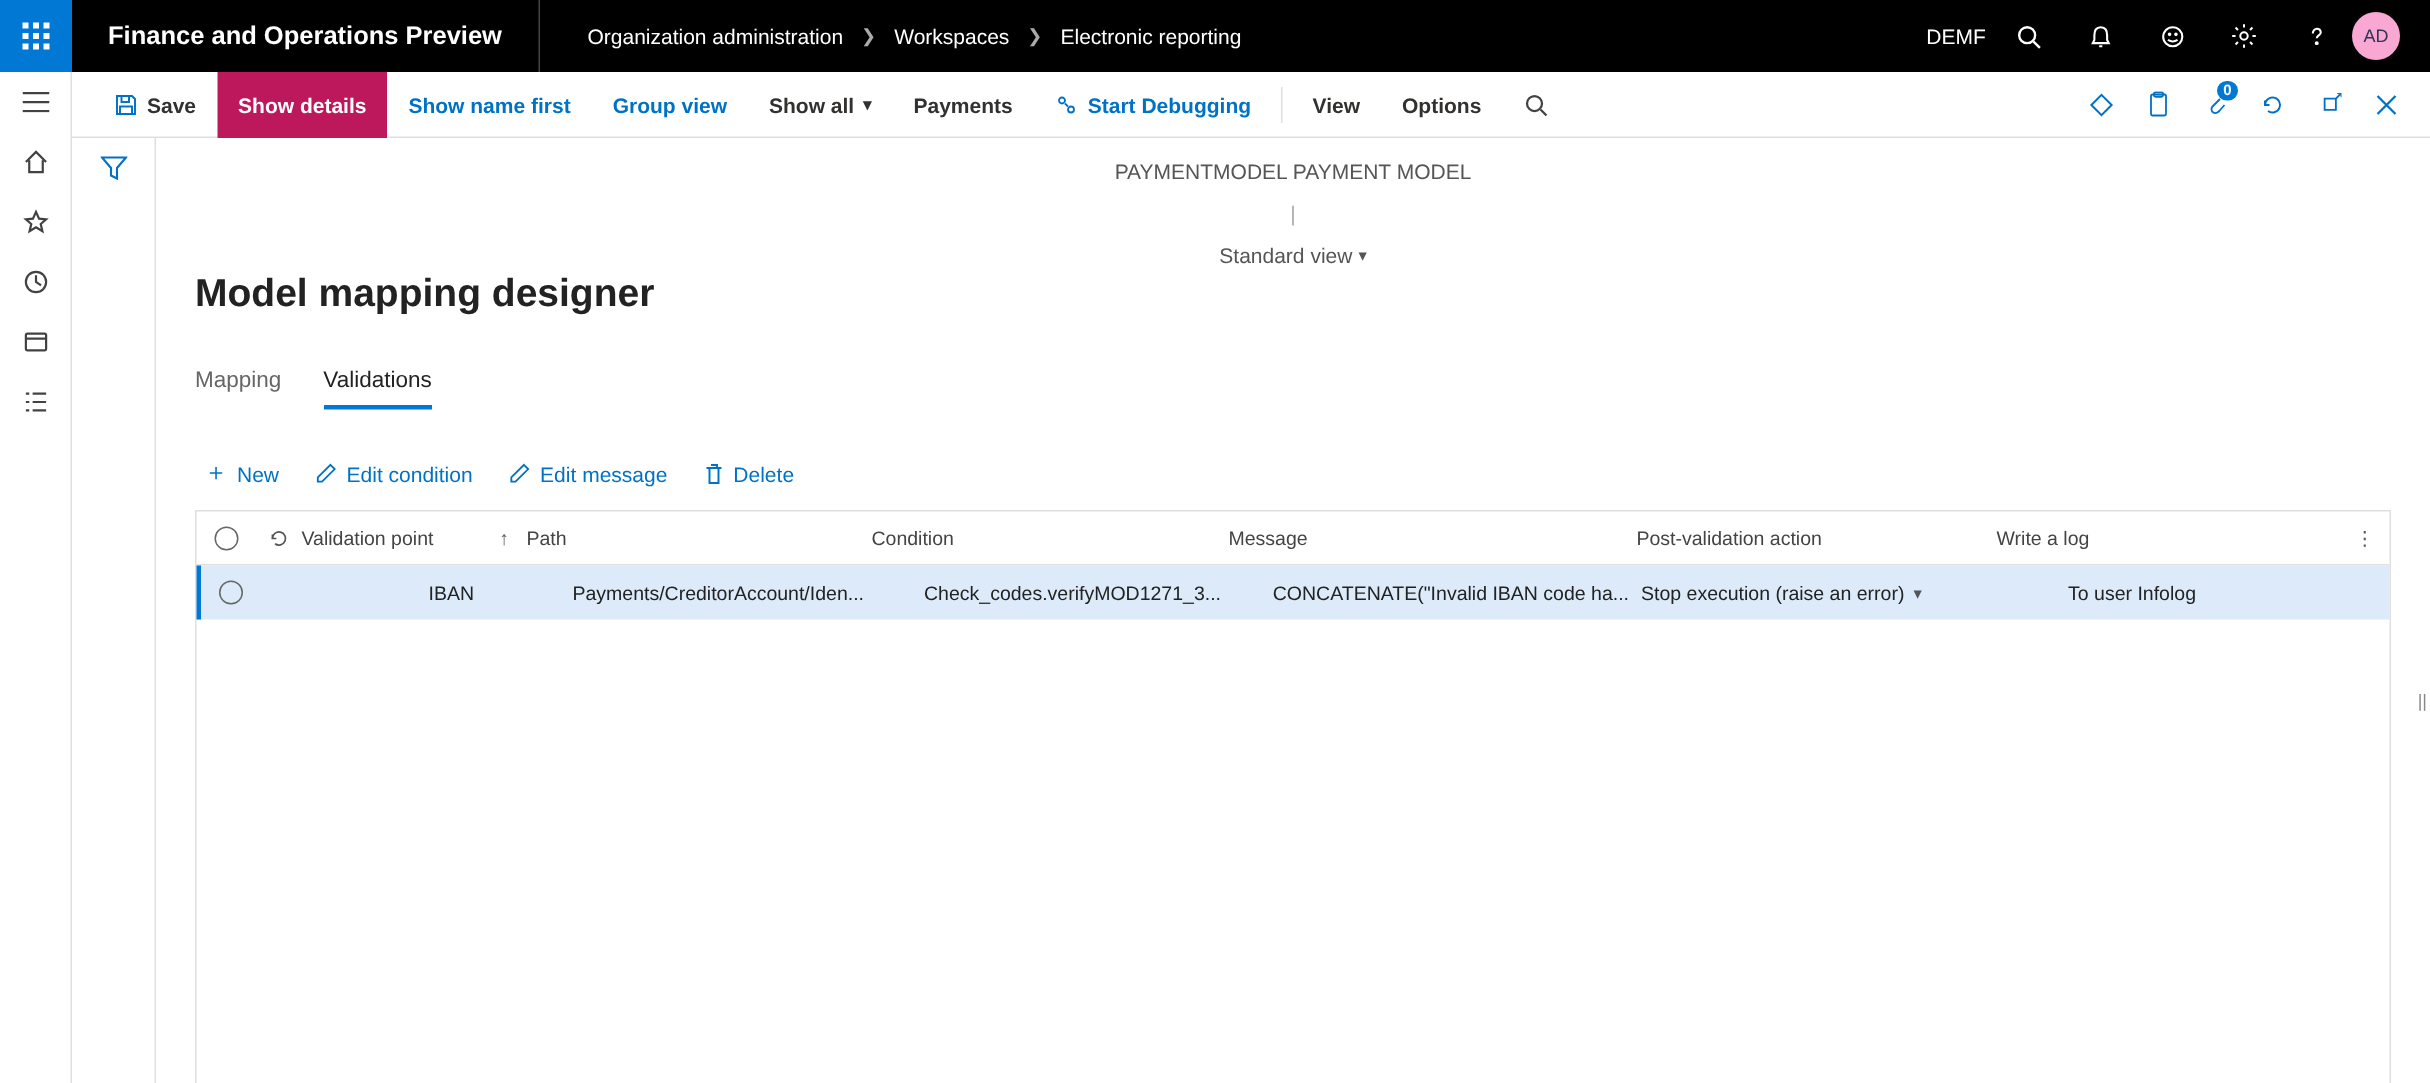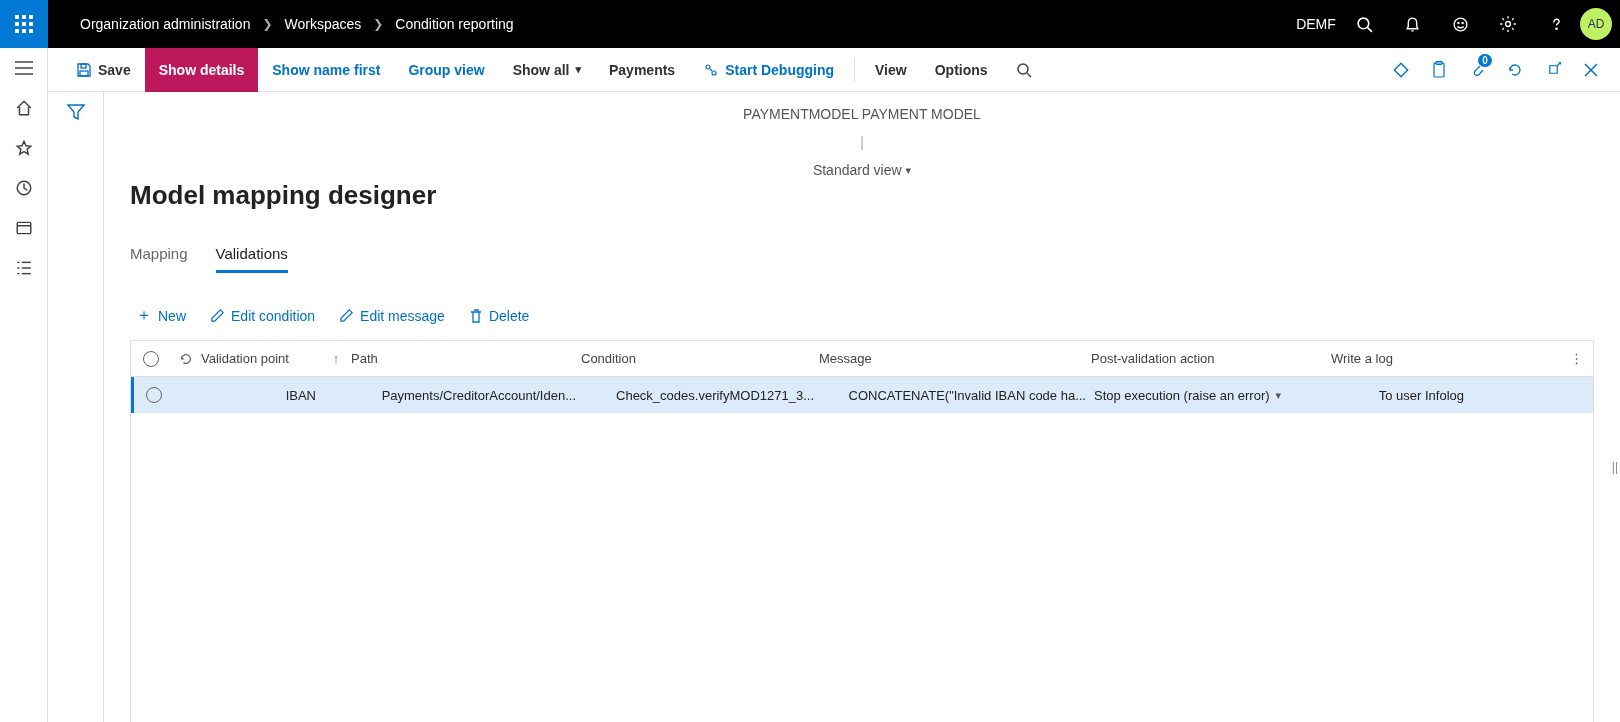--- a/index.html
+++ b/index.html
@@ -7,21 +7,21 @@
   .topbar { height: 48px; background: #000; color: #fff; display: flex; align-items: center; }
   .waffle { width: 48px; height: 48px; background: #0078d4; display: flex; align-items: center; justify-content: center; }
   .waffle-grid { width: 18px; height: 18px; display: grid; grid-template-columns: repeat(3,4px); grid-template-rows: repeat(3,4px); gap: 3px; }
   .waffle-grid span { background: #fff; width: 4px; height: 4px; }
   .app-title { font-size: 17px; font-weight: 600; padding: 0 24px; border-right: 1px solid #444; height: 48px; display: flex; align-items: center; }
   .breadcrumbs { display: flex; align-items: center; gap: 12px; padding-left: 32px; font-size: 14px; color: #fff; }
   .breadcrumbs .chev { color: #aaa; font-size: 12px; }
   .top-right { margin-left: auto; display: flex; align-items: center; gap: 0; height: 48px; }
   .top-right .t-item { width: 48px; height: 48px; display: flex; align-items: center; justify-content: center; color: #fff; font-size: 16px; }
   .top-right .demf { padding: 0 10px; font-size: 14px; }
-  .avatar { width: 32px; height: 32px; border-radius: 50%; background: #bef264; color: #335; display: flex; align-items: center; justify-content: center; font-size: 12px; margin-right: 8px; }
+  .avatar { width: 32px; height: 32px; border-radius: 50%; background: #f9a8d4; color: #335; display: flex; align-items: center; justify-content: center; font-size: 12px; margin-right: 20px; }
   .shell { display: flex; height: calc(722px - 48px); }
   .left-nav { width: 48px; background: #fff; border-right: 1px solid #e1dfdd; display: flex; flex-direction: column; align-items: center; padding-top: 10px; gap: 20px; }
   .left-nav .nav-ico { width: 20px; height: 20px; display: flex; align-items: center; justify-content: center; color: #424242; }
   .content-area { flex: 1; display: flex; flex-direction: column; }
   .actionbar { height: 44px; border-bottom: 1px solid #e1dfdd; display: flex; align-items: center; gap: 0; padding-left: 14px; font-weight: bold; }
   .ab-item { padding: 0 14px; height: 44px; display: flex; align-items: center; gap: 6px; font-size: 14px; white-space: nowrap; }
   .ab-blue { background: #be185d; color: #fff; }
   .ab-link { color: #0072c6; }
   .ab-black { color: #323130; }
   .ab-divider { width: 1px; height: 24px; background: #e1dfdd; margin: 0 6px; }
@@ -70,26 +70,27 @@
         <span></span>
         <span></span>
         <span></span>
         <span></span>
         <span></span>
         <span></span>
         <span></span>
         <span></span>
     </div>
   </div>
+  <div class="app-title">Finance and Operations Preview</div>
   <div class="breadcrumbs">
     <span>Organization administration</span>
     <span class="chev">❯</span>
     <span>Workspaces</span>
     <span class="chev">❯</span>
-    <span>Condition reporting</span>
+    <span>Electronic reporting</span>
   </div>
   <div class="top-right">
     <div class="t-item demf">DEMF</div>
     <div class="t-item">
       <svg width="17" height="17" viewBox="0 0 16 16" stroke="#fff" fill="none" stroke-width="1.5">
           <circle cx="7" cy="7" r="5"></circle>
           <line x1="11" y1="11" x2="15" y2="15"></line>
         </svg>
     </div>
     <div class="t-item">

